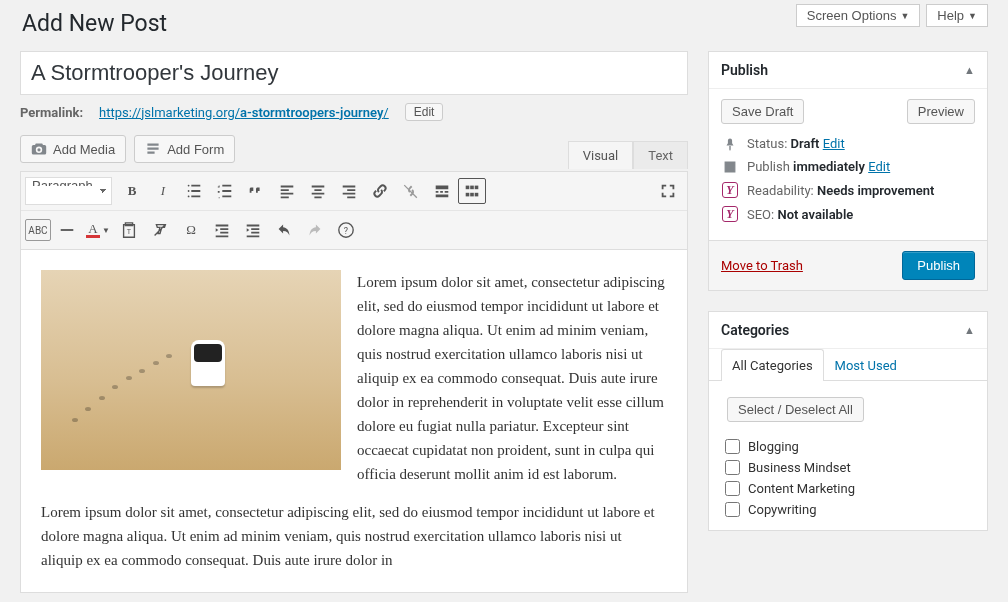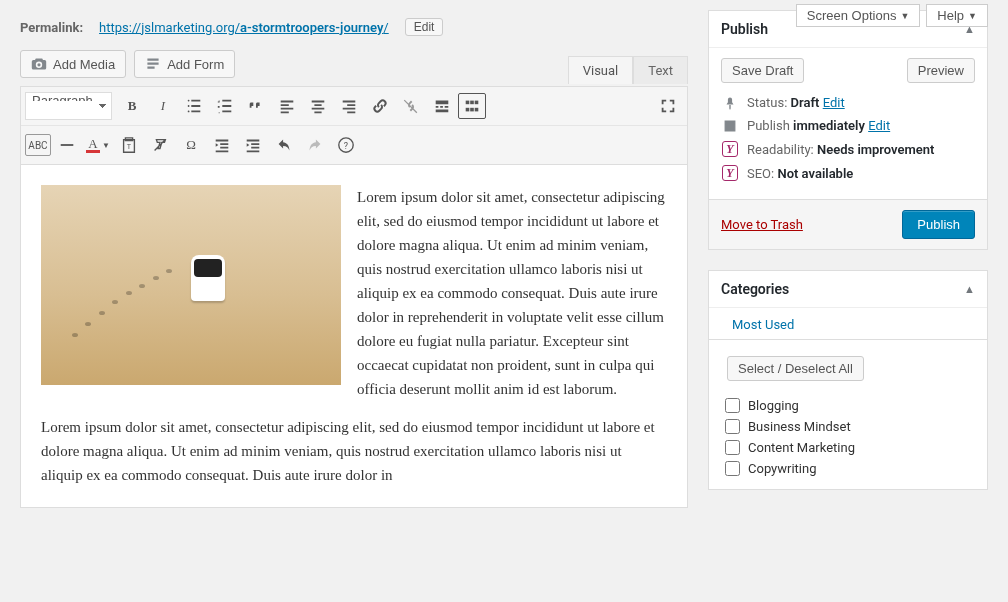--- a/index.html
+++ b/index.html
@@ -67,23 +67,25 @@
       <span>Screen Options</span>
       <span class="tri">▼</span>
     </button>
   <button class="hdr-btn">
       <span>Help</span>
       <span class="tri">▼</span>
     </button>
 </div>
 
 <div class="wrap">
+  <h1 class="page-title">Add New Post</h1>
 
   <div class="cols">
     <div class="col-main">
+      <input class="title-input" value="A Stormtrooper's Journey" style="">
 
       <div class="permalink">
         <strong>Permalink:</strong>
         <a><span>https://jslmarketing.org/</span><span class="slug">a-stormtroopers-journey</span><span>/</span></a>
         <button class="btn btn-sm">Edit</button>
       </div>
 
       <div class="media-row">
         <button class="media-btn">
           <svg viewBox="0 0 20 20" width="16" height="16">
@@ -292,20 +294,21 @@
         </div>
       </div>
 
       <div class="panel">
         <div class="panel-h">
           <h2>Categories</h2>
           <span class="toggle">▲</span>
         </div>
         <div class="panel-b">
           <div class="cat-tabs">
+            <div class="cat-tab active">All Categories</div>
             <div class="cat-tab">Most Used</div>
           </div>
           <button class="btn" style="margin:6px 0 10px 6px;">Select / Deselect All</button>
           <div class="cat-list" id="cat-list">
               <label class="cat-item">
                 <input type="checkbox" style="">
                 <span>Blogging</span>
               </label>
               <label class="cat-item">
                 <input type="checkbox" style="">

